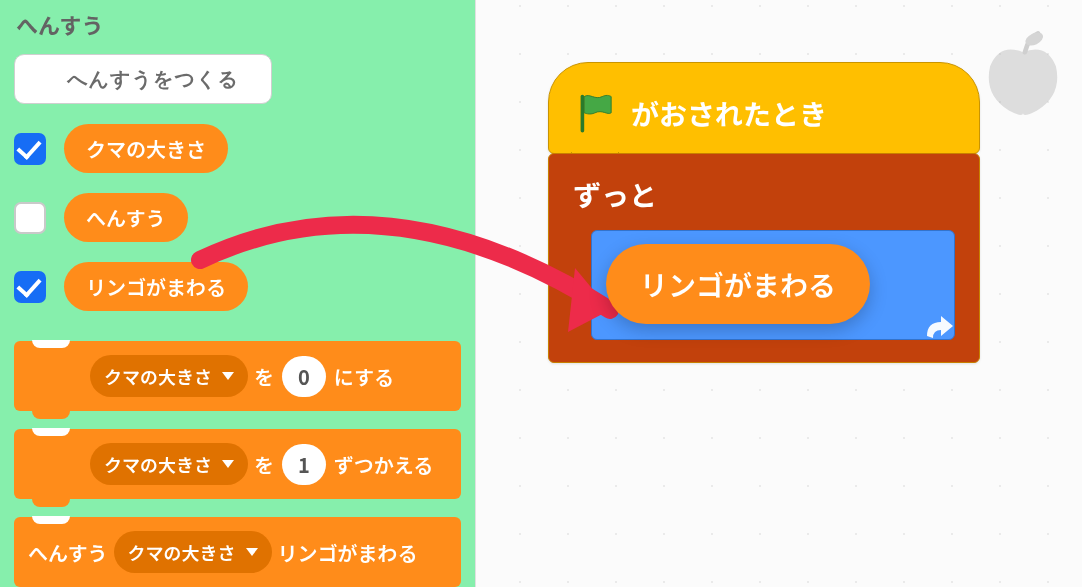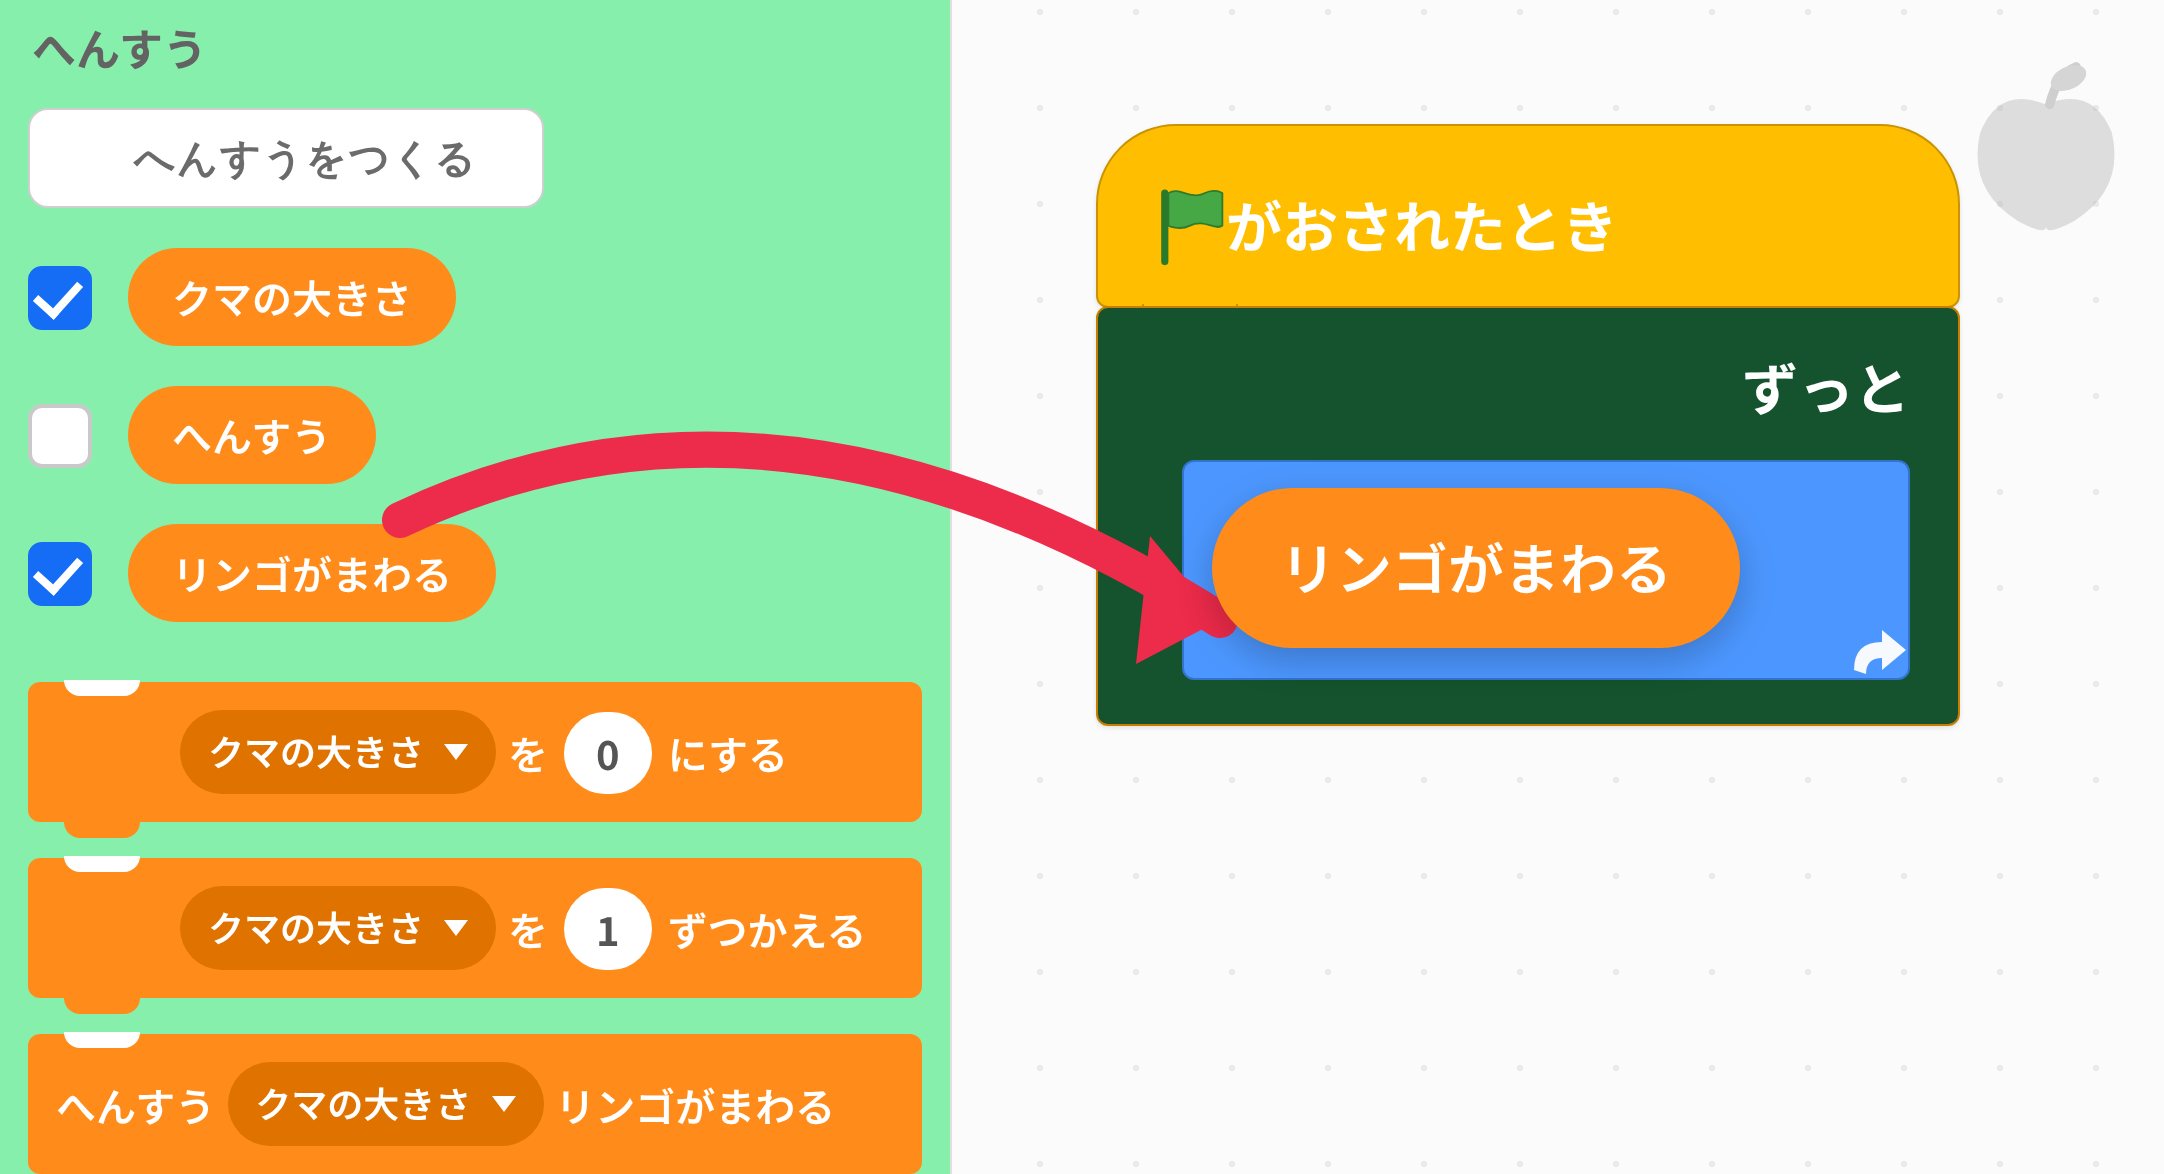--- a/index.html
+++ b/index.html
@@ -24,26 +24,26 @@
   .stack-block::after { content: ""; position: absolute; left: 18px; bottom: -8px; width: 38px; height: 8px; background: #ff8c1a; border-radius: 0 0 8px 8px; }
   .stack-block .drop { background: #e07200; border: none; color: #fff; padding: 8px 14px; border-radius: 999px; font-size: 18px; font-weight: 600; display: inline-flex; align-items: center; gap: 6px; margin: 0 6px; }
   .stack-block .drop .tri { width: 0; height: 0; border-left: 6px solid transparent; border-right: 6px solid transparent; border-top: 8px solid #fff; display: inline-block; margin-left: 4px; }
   .num-bubble { background: #fff; color: #555; border-radius: 999px; padding: 6px 16px; font-size: 20px; font-weight: 700; margin: 0 8px; min-width: 22px; text-align: center; display: inline-block; }
   .b3 { padding-left: 14px; }
 
   .canvas { flex: 1; position: relative; background: #fbfbfb; }
   .dot-grid { position: absolute; inset: 0; background-image: radial-gradient(#d8d8d8 1.5px, transparent 1.5px); background-size: 48px 48px; background-position: 20px 30px; opacity: .5; }
 
   .script { position: absolute; left: 72px; top: 62px; width: 432px; filter: drop-shadow(0 1px 1px rgba(0,0,0,.1)); }
-  .hat { position: relative; background: #ffbf00; border: 1px solid #c99400; border-radius: 40px 40px 6px 6px; padding: 30px 28px 20px 28px; display: flex; align-items: flex-start; color: #fff; font-size: 28px; font-weight: 700; }
+  .hat { position: relative; background: #ffbf00; border: 1px solid #c99400; border-radius: 40px 40px 6px 6px; padding: 30px 28px 20px 28px; display: flex; align-items: flex-start; gap: 18px; color: #fff; font-size: 28px; font-weight: 700; }
   .hat::after { content: ""; position: absolute; left: 22px; bottom: -10px; width: 46px; height: 10px; background: #ffbf00; border: 1px solid #c99400; border-top: none; border-radius: 0 0 10px 10px; }
   .flag { width: 36px; height: 40px; position: relative; flex: none; }
   .flag svg { display: block; }
 
-  .cblock { position: relative; background: #14532d; border: 1px solid #c87f00; border-radius: 6px; margin-top: -1px; padding: 20px 24px 12px 24px; color: #fff; font-size: 28px; font-weight: 700; text-align: right; }
+  .cblock { position: relative; background: #c2410c; border: 1px solid #c87f00; border-radius: 6px; margin-top: -1px; padding: 20px 24px 12px 24px; color: #fff; font-size: 28px; font-weight: 700; }
   .cbody { margin: 16px 0 10px 18px; min-height: 110px; }
   .loop-arrow { position: absolute; right: 24px; bottom: 12px; }
 
   .motion-block { background: #4c97ff; border: 1px solid #3373cc; border-radius: 6px; display: flex; align-items: center; padding: 22px 26px; color: #fff; font-size: 28px; font-weight: 700; gap: 10px; position: relative; }
   .motion-block .num-big { background: #fff; color: #555; border-radius: 999px; padding: 12px 24px; font-size: 28px; font-weight: 700; }
   .motion-block .rotate-icon { width: 34px; height: 34px; }
 
   .pill.dragging { position: absolute; left: 130px; top: 244px; font-size: 28px; padding: 20px 34px; box-shadow: 0 6px 18px rgba(0,0,0,.22); background: #ff8c1a; z-index: 50; }
 
   .arrow-curve { position: absolute; left: 180px; top: 210px; width: 490px; height: 170px; z-index: 40; pointer-events: none; }

